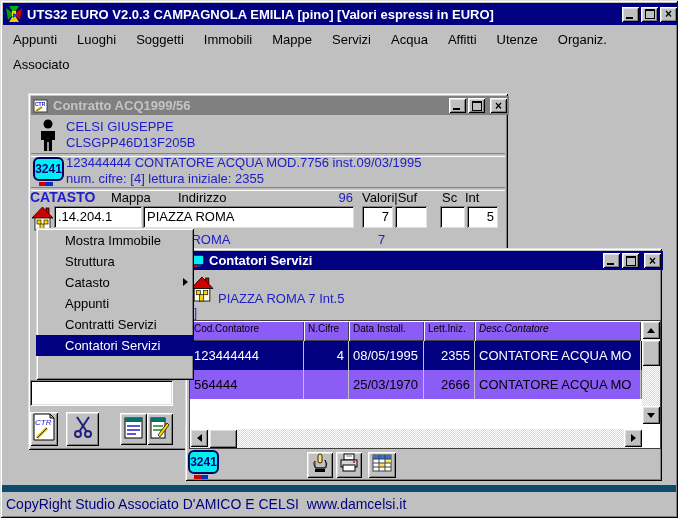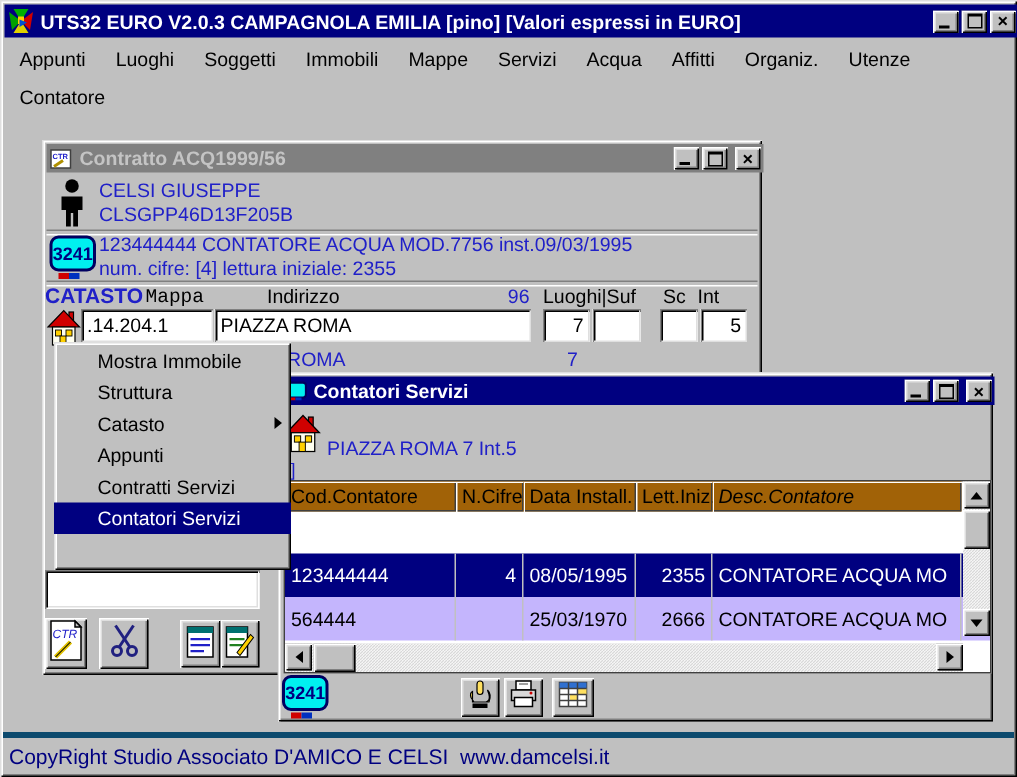--- a/index.html
+++ b/index.html
@@ -26,26 +26,26 @@
   .field{position:absolute;background:#fff;box-shadow:inset 1px 1px 0 #808080,inset -1px -1px 0 #dfdfdf,inset 2px 2px 0 #000,inset -2px -2px 0 #fff;
     font-size:13px;color:#000;padding:3px 4px;box-sizing:border-box;overflow:hidden;white-space:nowrap;}
   .field.right{text-align:right;}
   .ctx-item{height:21px;line-height:21px;font-size:13px;color:#000;padding-left:29px;position:relative;white-space:nowrap;}
   .ctx-item.sel{background:#000080;color:#fff;}
   .ctx-arrow{position:absolute;right:6px;top:6px;width:0;height:0;border-top:4px solid transparent;border-bottom:4px solid transparent;border-left:5px solid #000;}
   .badge{background:#00f0f0;border:2px solid #000060;border-radius:6px;color:#000080;font-weight:bold;font-size:12px;
     display:flex;align-items:center;justify-content:center;box-sizing:border-box;}
   .badge-marks{position:absolute;display:flex;}
   .badge-marks i{display:block;width:7px;height:4px;}
-  .hdrcell{box-shadow:inset 1px 1px 0 #fff,inset -1px -1px 0 #404040;background:#a16207;font-size:13px;color:#000;
+  .hdrcell{box-shadow:inset 1px 1px 0 #fff,inset -1px -1px 0 #404040;background:#8b5cf6;font-size:10px;color:#000;
     padding:2px 4px;box-sizing:border-box;overflow:hidden;white-space:nowrap;}
   .cell{font-size:13px;padding:0 4px;box-sizing:border-box;overflow:hidden;white-space:nowrap;display:flex;align-items:center;border-right:1px solid #c0c0c0;}
   .cell.num{justify-content:flex-end;}
-  .row{display:flex;height:29px;background:#c4b5fd;color:#000;}
-  .row.sel{background:#000080;color:#fff;margin-top:28px;}
+  .row{display:flex;height:29px;background:#8b5cf6;color:#000;}
+  .row.sel{background:#000080;color:#fff;}
   .sb-track{background-color:#d8d8d8;background-image:linear-gradient(45deg,#fff 25%,transparent 25%,transparent 75%,#fff 75%),linear-gradient(45deg,#fff 25%,transparent 25%,transparent 75%,#fff 75%);background-size:2px 2px;background-position:0 0,1px 1px;}
   .sb-btn{position:absolute;width:18px;height:18px;display:flex;align-items:center;justify-content:center;
     box-shadow:inset 1px 1px 0 #fff,inset -1px -1px 0 #000,inset 2px 2px 0 #dfdfdf,inset -2px -2px 0 #808080;background:#c0c0c0;}
   .tri-up{width:0;height:0;border-left:4px solid transparent;border-right:4px solid transparent;border-bottom:5px solid #000;}
   .tri-down{width:0;height:0;border-left:4px solid transparent;border-right:4px solid transparent;border-top:5px solid #000;}
   .tri-left{width:0;height:0;border-top:4px solid transparent;border-bottom:4px solid transparent;border-right:5px solid #000;}
   .tri-right{width:0;height:0;border-top:4px solid transparent;border-bottom:4px solid transparent;border-left:5px solid #000;}
   .sep{position:absolute;left:3px;right:3px;height:2px;border-top:1px solid #808080;border-bottom:1px solid #fff;}
   .toolbtn{position:absolute;display:flex;align-items:center;justify-content:center;
     box-shadow:inset 1px 1px 0 #fff,inset -1px -1px 0 #000,inset 2px 2px 0 #dfdfdf,inset -2px -2px 0 #808080;background:#c0c0c0;}
@@ -82,25 +82,25 @@
 
   <div class="abs menu-row" id="menubar-row1" style="left:3px;top:27px;width:672px;height:25px;">
       <span class="mitem">Appunti</span>
       <span class="mitem">Luoghi</span>
       <span class="mitem">Soggetti</span>
       <span class="mitem">Immobili</span>
       <span class="mitem">Mappe</span>
       <span class="mitem">Servizi</span>
       <span class="mitem">Acqua</span>
       <span class="mitem">Affitti</span>
+      <span class="mitem">Utenze</span>
       <span class="mitem">Organiz.</span>
-      <span class="mitem">Utenze</span>
     </div>
   <div class="abs menu-row" id="menubar-row2" style="left:3px;top:52px;width:672px;height:25px;">
-      <span class="mitem">Contatore</span>
+      <span class="mitem">Associato</span>
     </div>
 
   <div class="abs bevel-out" style="left:28px;top:93px;width:480px;height:357px;z-index:1;">
     <div class="abs titlebar inactive" style="left:3px;top:3px;width:474px;">
       <span style="margin-right:4px;display:inline-flex;">
         <svg width="16" height="14" viewBox="0 0 16 14">
           <rect x="1" y="1" width="13" height="12" fill="#fff" stroke="#404040"></rect>
           <text x="2" y="7" font-size="5" fill="#2020c8" font-family="Liberation Sans,sans-serif">CTR</text>
           <line x1="3" y1="12" x2="9" y2="8" stroke="#b09000" stroke-width="2"></line>
         </svg>
@@ -131,24 +131,24 @@
     <div class="abs badge" style="left:5px;top:64px;width:31px;height:24px;">3241</div>
     <div class="badge-marks" style="left:11px;top:89px;">
       <i style="background:#d00000;"></i>
         <i style="background:#0030c0;"></i>
     </div>
     <div class="abs bluetxt infotxt" style="left:38px;top:62px;">123444444 CONTATORE ACQUA MOD.7756 inst.09/03/1995</div>
     <div class="abs bluetxt infotxt" style="left:38px;top:78px;">num. cifre: [4] lettura iniziale: 2355</div>
     <div class="sep" style="top:94px;"></div>
 
     <div class="abs bluetxt" style="left:2px;top:96px;font-size:14px;font-weight:bold;">CATASTO</div>
-    <div class="abs" style="left:69px;top:97px;font-size:13px;font-family:Liberation Mono, monospace;">Mappa</div>
+    <div class="abs" style="left:83px;top:97px;font-size:13px;">Mappa</div>
     <div class="abs" style="left:150px;top:97px;font-size:13px;">Indirizzo</div>
     <div class="abs bluetxt" style="left:285px;top:97px;width:40px;text-align:right;font-size:13px;">96</div>
-    <div class="abs" style="left:334px;top:97px;font-size:13px;">Luoghi|Suf</div>
+    <div class="abs" style="left:334px;top:97px;font-size:13px;">Valori|Suf</div>
     <div class="abs" style="left:414px;top:97px;font-size:13px;">Sc</div>
     <div class="abs" style="left:437px;top:97px;font-size:13px;">Int</div>
 
     <span class="abs" style="left:3px;top:113px;">
       <svg width="23" height="25" viewBox="0 0 23 25">
         <rect x="15" y="2" width="3" height="6" fill="#d00000" stroke="#000" stroke-width="0.8"></rect>
         <polygon points="1,12 11.5,1 22,12" fill="#d00000" stroke="#000" stroke-width="0.8"></polygon>
         <rect x="4" y="12" width="15" height="12" fill="#fffff0" stroke="#000" stroke-width="0.8"></rect>
         <rect x="6" y="14" width="4" height="4" fill="#ffd000" stroke="#000" stroke-width="0.6"></rect>
         <rect x="13" y="14" width="4" height="4" fill="#ffd000" stroke="#000" stroke-width="0.6"></rect>
@@ -333,17 +333,17 @@
 
   <div class="abs bevel-out" id="context-menu" style="left:36px;top:228px;width:158px;height:152px;z-index:3;padding-top:2px;box-sizing:border-box;">
       <div class="ctx-item">Mostra Immobile</div>
       <div class="ctx-item">Struttura</div>
       <div class="ctx-item">Catasto<i class="ctx-arrow"></i></div>
       <div class="ctx-item">Appunti</div>
       <div class="ctx-item">Contratti Servizi</div>
       <div class="ctx-item sel">Contatori Servizi</div>
     </div>
 
-  <div class="abs" style="left:2px;right:2px;bottom:3px;height:23px;border-top:4px solid #0c4a6e;box-shadow:0 -2px 0 #c0c0c0,0 -1px 0 #fff;display:flex;align-items:center;">
+  <div class="abs" style="left:2px;right:2px;bottom:3px;height:23px;border-top:7px solid #0c4a6e;box-shadow:0 -2px 0 #c0c0c0,0 -1px 0 #fff;display:flex;align-items:center;">
     <span style="color:#000080;font-size:14px;padding-left:4px;white-space:pre;">CopyRight Studio Associato D'AMICO E CELSI  www.damcelsi.it</span>
   </div>
 
 </div>
 
 </body></html>

